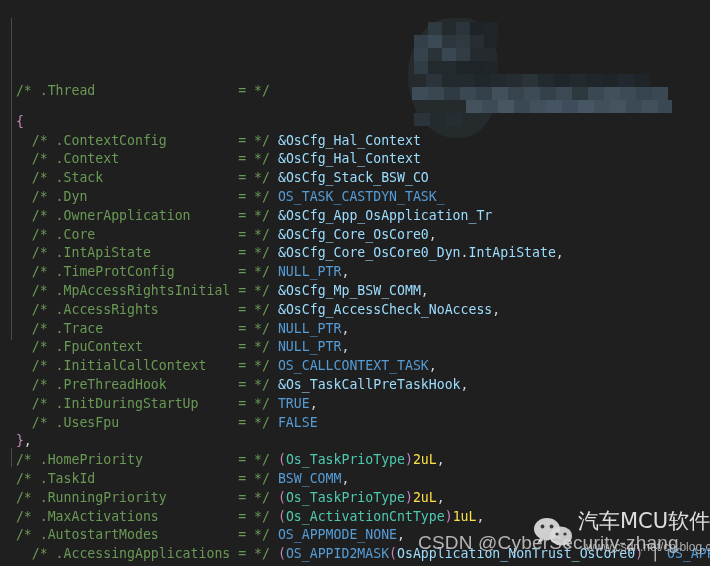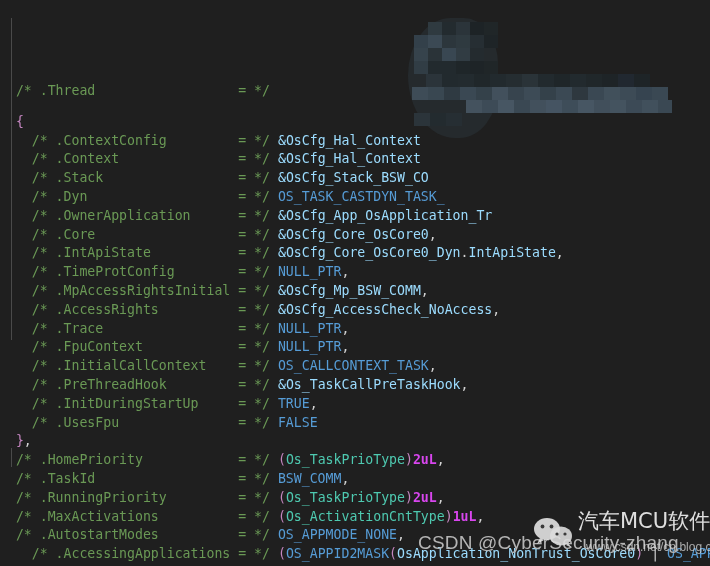--- a/index.html
+++ b/index.html
@@ -44,21 +44,21 @@
     left: 11px;
   }
 
   
   .cmt   { color: #6a9955; }   
   .ident { color: #9cdcfe; }   
   .kw    { color: #569cd6; }   
   .type  { color: #4ec9b0; }   
   .punc  { color: #d4d4d4; }   
   .brace { color: #c586c0; }   
-  .num   { color: #d946ef; font-weight: bold; }
+  .num   { color: #fde047; }
   .amp   { color: #9cdcfe; }
 
   
   #redaction {
     position: absolute;
     pointer-events: none;
   }
   .px {
     position: absolute;
   }

